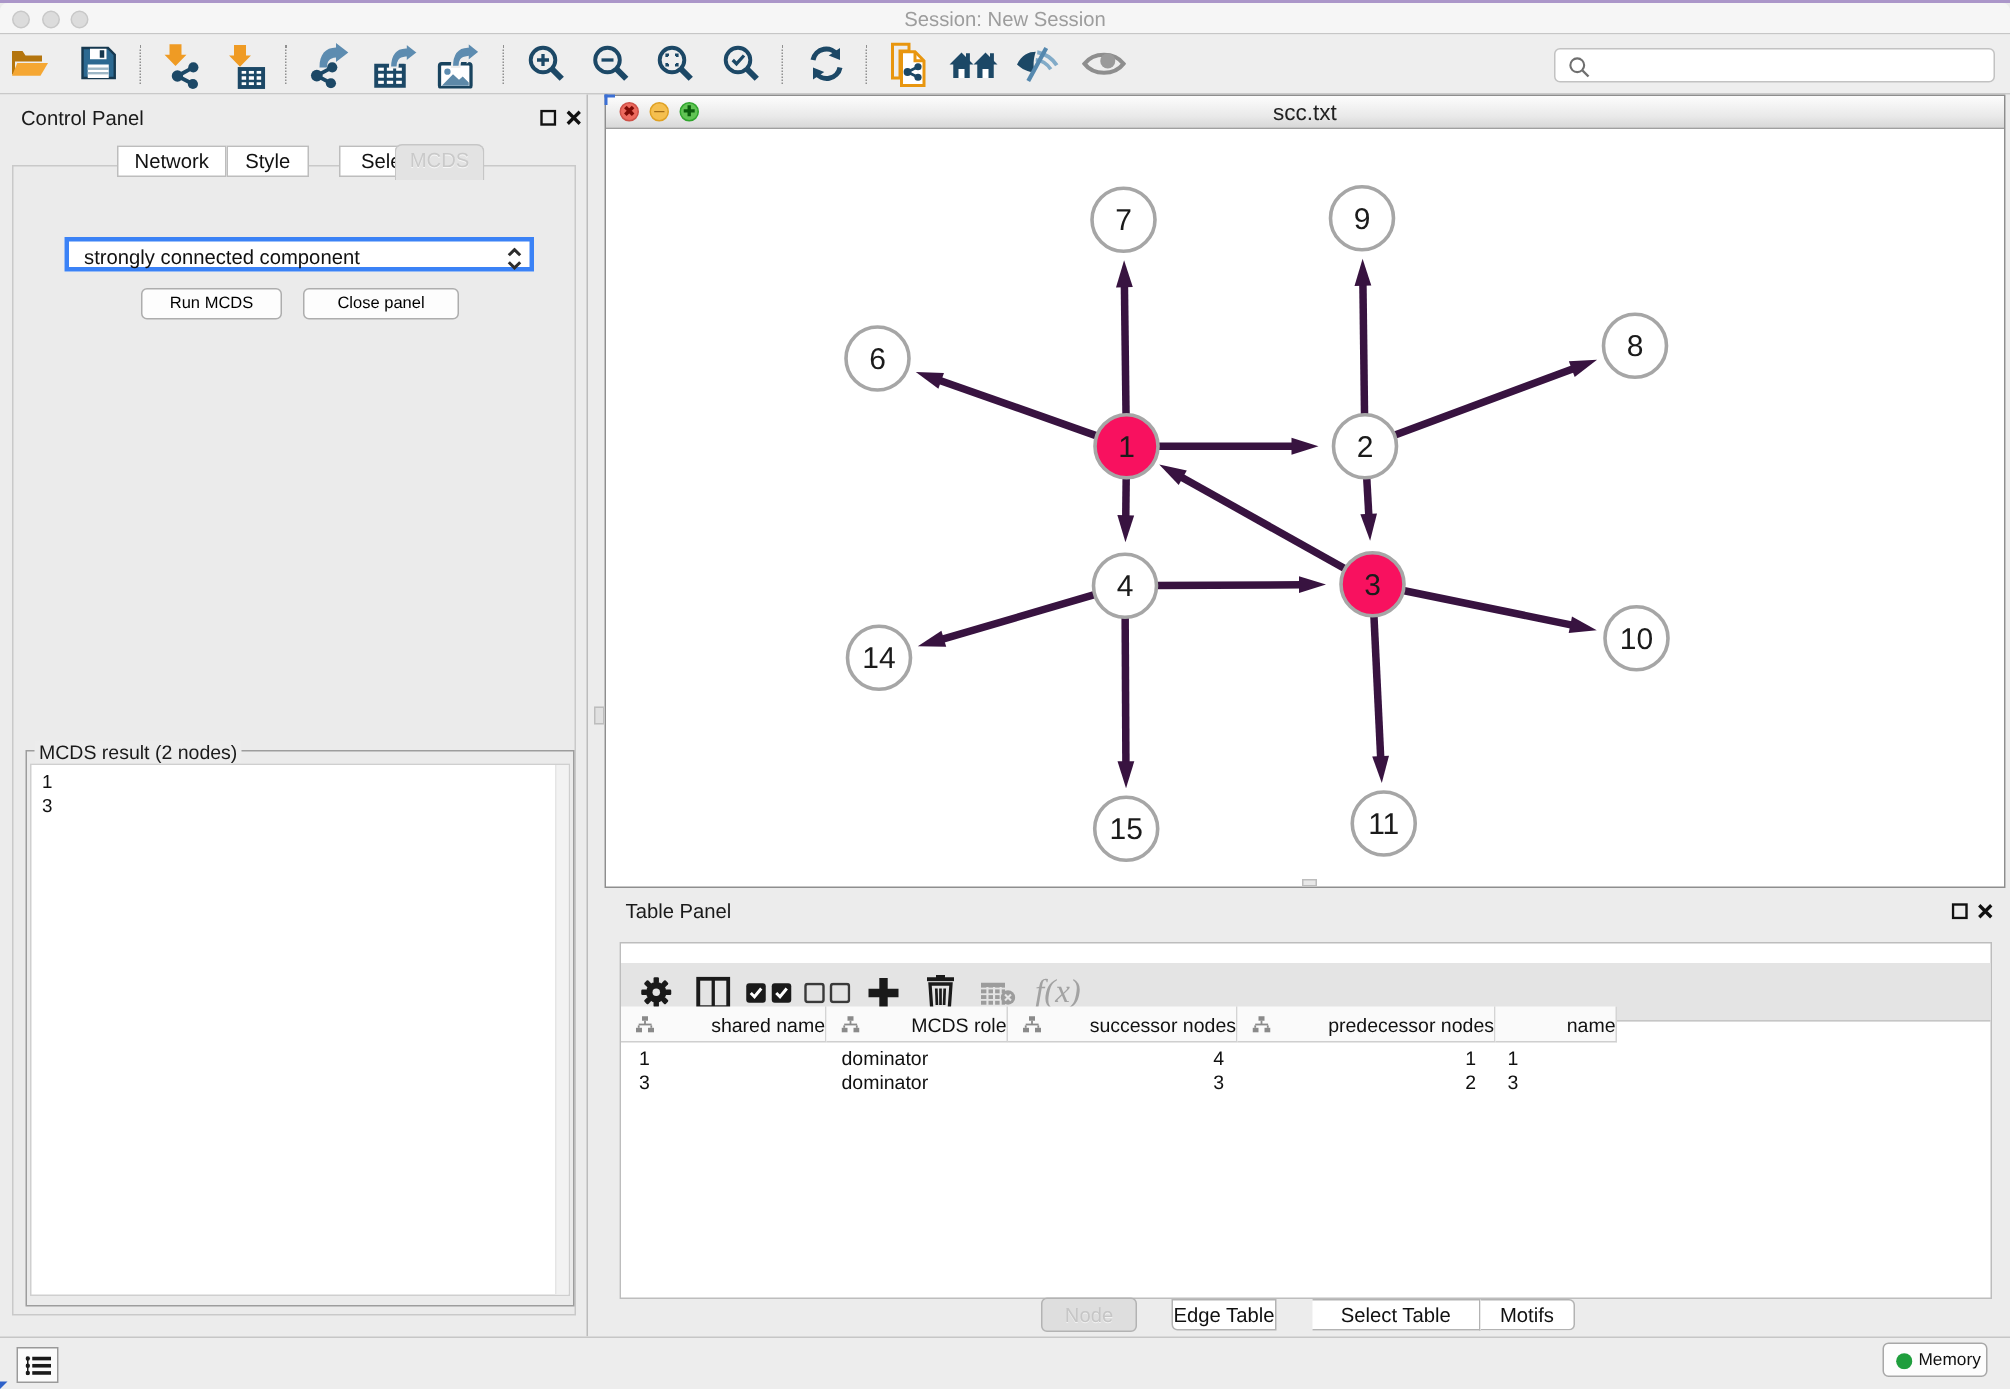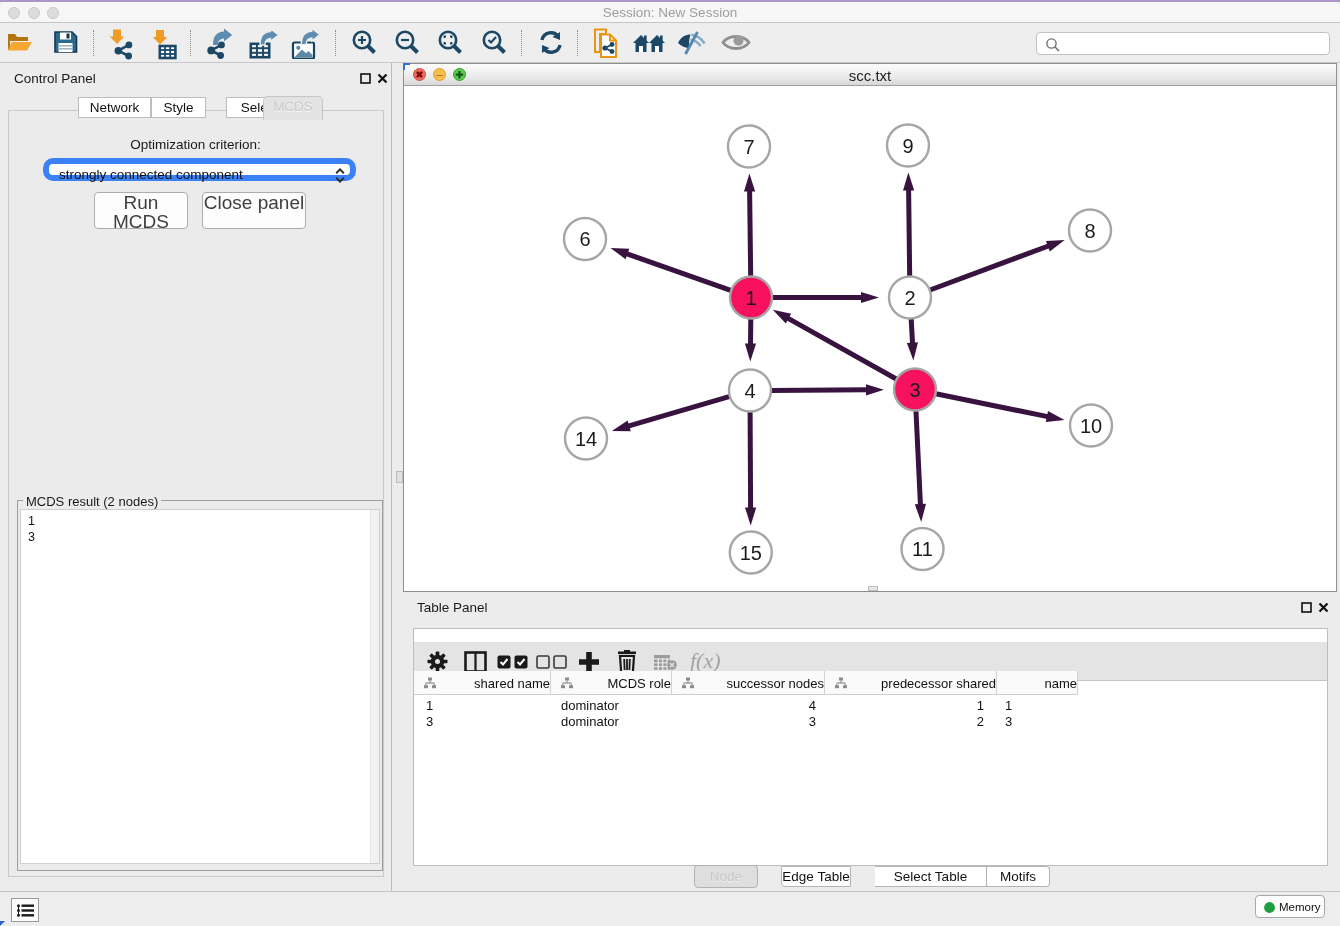--- a/index.html
+++ b/index.html
@@ -15,22 +15,22 @@
 #toolbar { left:0; top:23px; width:1340px; height:40px; background:#eeeeee; border-bottom:1px solid #c9c9c9; }
 .tb-sep { position:absolute; top:7px; height:26px; width:1px; border-left:1px dotted #909090; }
 #searchbox { position:absolute; left:1036px; top:9px; width:294px; height:23px; background:#fff; border:1px solid #c2c2c2; border-radius:4px; }
 
 #cpanel { left:0; top:63px; width:392px; height:828px; background:#ececec; border-right:1px solid #bcbcbc; }
 #cp-title { position:absolute; left:14px; top:8px; font-size:13.5px; color:#1a1a1a; }
 .tab { position:absolute; top:34px; height:21px; border:1px solid #bdbdbd; background:#fff; font-size:13.5px; color:#111; text-align:center; line-height:20px; }
 .tab.sel { top:33px; height:24px; background:#e3e3e3; color:#c9c9c9; text-shadow:0 1px 0 #f7f7f7; border-radius:5px 5px 0 0; border-color:#c6c6c6; border-bottom:none; }
 #cp-body { position:absolute; left:8px; top:47px; width:376px; height:767px; background:#ebebeb; border:1px solid #c9c9c9; }
 #opt-label { position:absolute; left:0; top:74px; width:100%; text-align:center; font-size:13.5px; color:#1a1a1a; }
-#combo { position:absolute; left:43px; top:95px; width:313px; height:23px; background:#fff; border:6px solid #3b82f6; border-radius:10px; font-size:13.5px; color:#111; line-height:21px; padding-left:10px; }
-.btn { position:absolute; top:129px; height:37px; background:#fdfdfd; border:1px solid #adadad; border-radius:4px; font-size:19px; color:#404040; text-align:center; line-height:19px; }
+#combo { position:absolute; left:43px; top:95px; width:313px; height:23px; background:#fff; border:3px solid #3b82f6; border-radius:0; font-size:13.5px; color:#111; line-height:21px; padding-left:10px; }
+.btn { position:absolute; top:129px; height:21px; background:#fdfdfd; border:1px solid #adadad; border-radius:4px; font-size:11px; color:#000000; text-align:center; line-height:19px; }
 #fieldset { position:absolute; left:17px; top:437px; width:366px; height:371px; border:1px solid #9d9d9d; }
 #fs-legend { position:absolute; left:5px; top:-7px; background:#ececec; padding:0 3px; font-size:13px; color:#1a1a1a; }
 #fs-text { position:absolute; left:2px; top:8px; width:360px; height:355px; background:#fff; border:1px solid #cfcfcf; font-size:12.5px; color:#111; padding:3px 0 0 7px; line-height:16px; }
 #fs-scroll { position:absolute; right:0px; top:0px; width:9px; height:100%; background:#f2f2f2; border-left:1px solid #e5e5e5; }
 
 #netwin { left:403px; top:63px; width:934px; height:529px; background:#fff; border:1px solid #8e8e8e; }
 #net-title { position:absolute; left:0; top:0; width:932px; height:22px; background:linear-gradient(#fdfdfd,#e9e9e9 65%,#d8d8d8); border-bottom:1px solid #9f9f9f; }
 #net-title .t { position:absolute; width:100%; text-align:center; top:3px; font-size:15px; color:#222; }
 .tl { position:absolute; top:4px; width:13px; height:13px; border-radius:50%; }
 .tl span { position:absolute; left:0; top:0; width:11px; height:11px; font-size:9.5px; font-weight:bold; text-align:center; line-height:11.5px; }
@@ -201,21 +201,20 @@
       <rect x="1" y="1" width="9" height="9" fill="none" stroke="#111" stroke-width="1.6"></rect>
     </svg>
   <svg class="abs" style="left:377px;top:10px" width="11" height="11" viewBox="0 0 11 11">
       <path d="M1.5 1.5 L9.5 9.5 M9.5 1.5 L1.5 9.5" stroke="#111" stroke-width="2.2"></path>
     </svg>
   <div id="cp-body"></div>
   <div class="tab" style="left:78px; width:73px;">Network</div>
   <div class="tab" style="left:151px; width:55px;">Style</div>
   <div class="tab" style="left:206px; width:67px;margin-left:20px;">Select</div>
   <div class="tab sel" style="left:263px; width:60px;">MCDS</div>
-  <div id="opt-label">Optimization criterion:</div>
   <div id="combo">strongly connected component
     <svg style="position:absolute;right:5px;top:4px" width="10" height="15" viewBox="0 0 10 15">
       <path d="M1.2 5.2 L5 1.4 L8.8 5.2" fill="none" stroke="#2d2d2d" stroke-width="2"></path>
       <path d="M1.2 9.8 L5 13.6 L8.8 9.8" fill="none" stroke="#2d2d2d" stroke-width="2"></path>
     </svg>
   </div>
   <div class="btn" style="left:94px; width:94px;">Run MCDS</div>
   <div class="btn" style="left:202px; width:104px;">Close panel</div>
   <div id="fieldset">
     <div id="fs-legend">MCDS result (2 nodes)</div>
@@ -418,21 +417,21 @@
             <g fill="#8a8a8a">
               <rect x="4" y="0.5" width="4" height="3"></rect>
               <rect x="5.4" y="3.5" width="1.2" height="2.2"></rect>
               <rect x="1.8" y="5.4" width="8.6" height="1.2"></rect>
               <rect x="1.2" y="6.6" width="1.2" height="1.6"></rect>
               <rect x="9.6" y="6.6" width="1.2" height="1.6"></rect>
               <rect x="0" y="8.2" width="4" height="3"></rect>
               <rect x="8" y="8.2" width="4" height="3"></rect>
             </g>
           </svg>
-          <div class="lbl">predecessor shared</div>
+          <div class="lbl">predecessor nodes</div>
         </div>
       <div class="th" style="left:583px; top:42px; width:81px;">
           <div class="lbl">name</div>
         </div>
       <div class="td" style="left:12px;  top:69px;">1</div>
       <div class="td" style="left:147px; top:69px;">dominator</div>
       <div class="td" style="left:258px; top:69px; width:144px; text-align:right;">4</div>
       <div class="td" style="left:411px; top:69px; width:159px; text-align:right;">1</div>
       <div class="td" style="left:591px; top:69px;">1</div>
       <div class="td" style="left:12px;  top:85px;">3</div>

